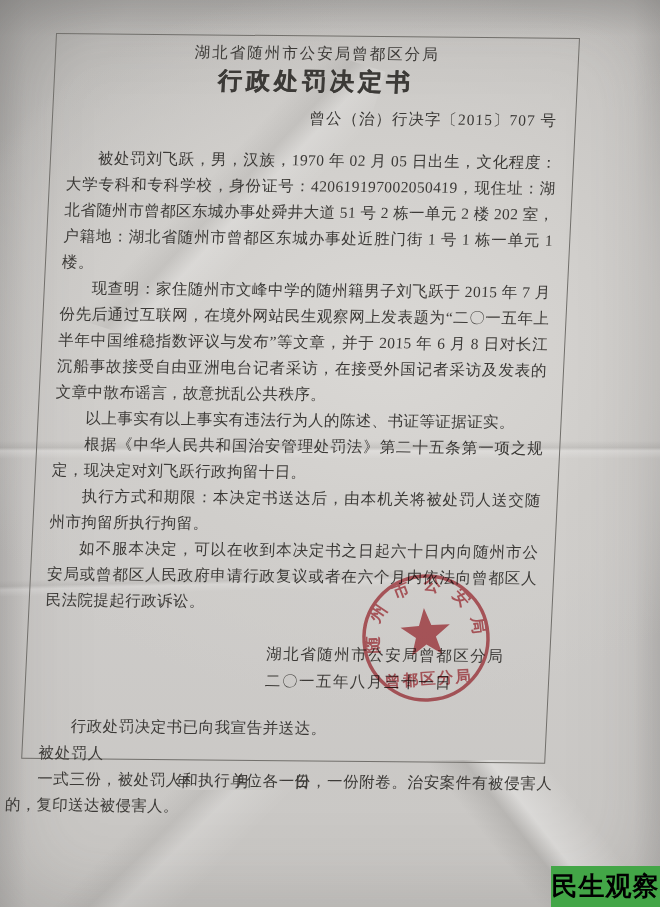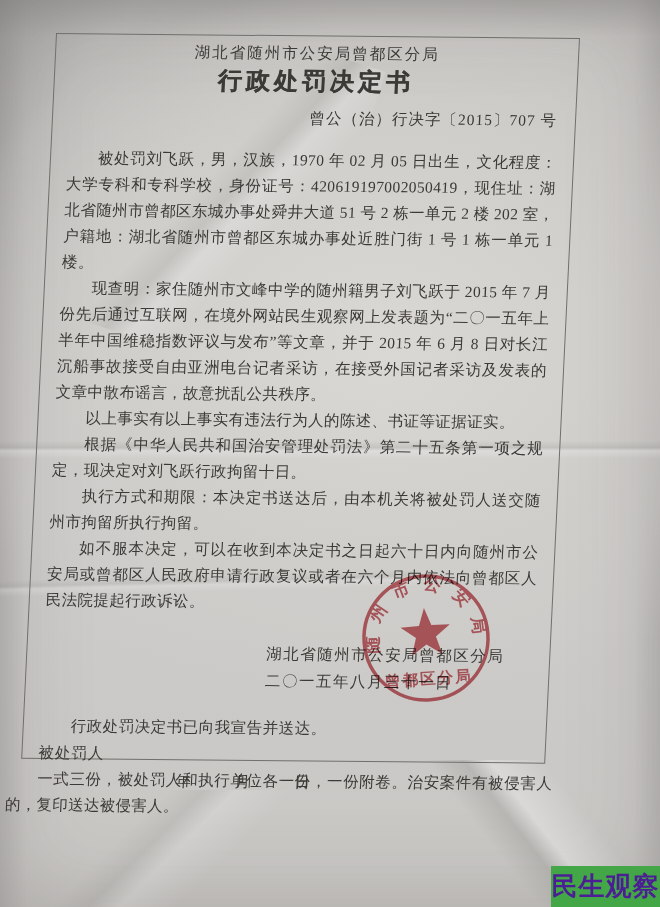--- a/index.html
+++ b/index.html
@@ -61,21 +61,21 @@
 
   .seal{
     position:absolute;left:356px;top:568px;width:140px;height:140px;
     mix-blend-mode:multiply;opacity:.88;transform:rotate(-4deg);
     pointer-events:none;
   }
   .seal svg{width:100%;height:100%;}
 
   .watermark{
     position:absolute;left:551px;top:866px;width:109px;height:41px;
-    background:#43a647;color:#4c1d95;
+    background:#43a647;color:#000000;
     display:flex;align-items:center;justify-content:center;
     font-size:26px;font-weight:bold;letter-spacing:1px;
     font-family:"Liberation Serif","DejaVu Serif",serif;
   }
 </style>
 </head>
 <body>
 
 <div class="vignette"></div>
 <div class="crease crease-1"></div>

